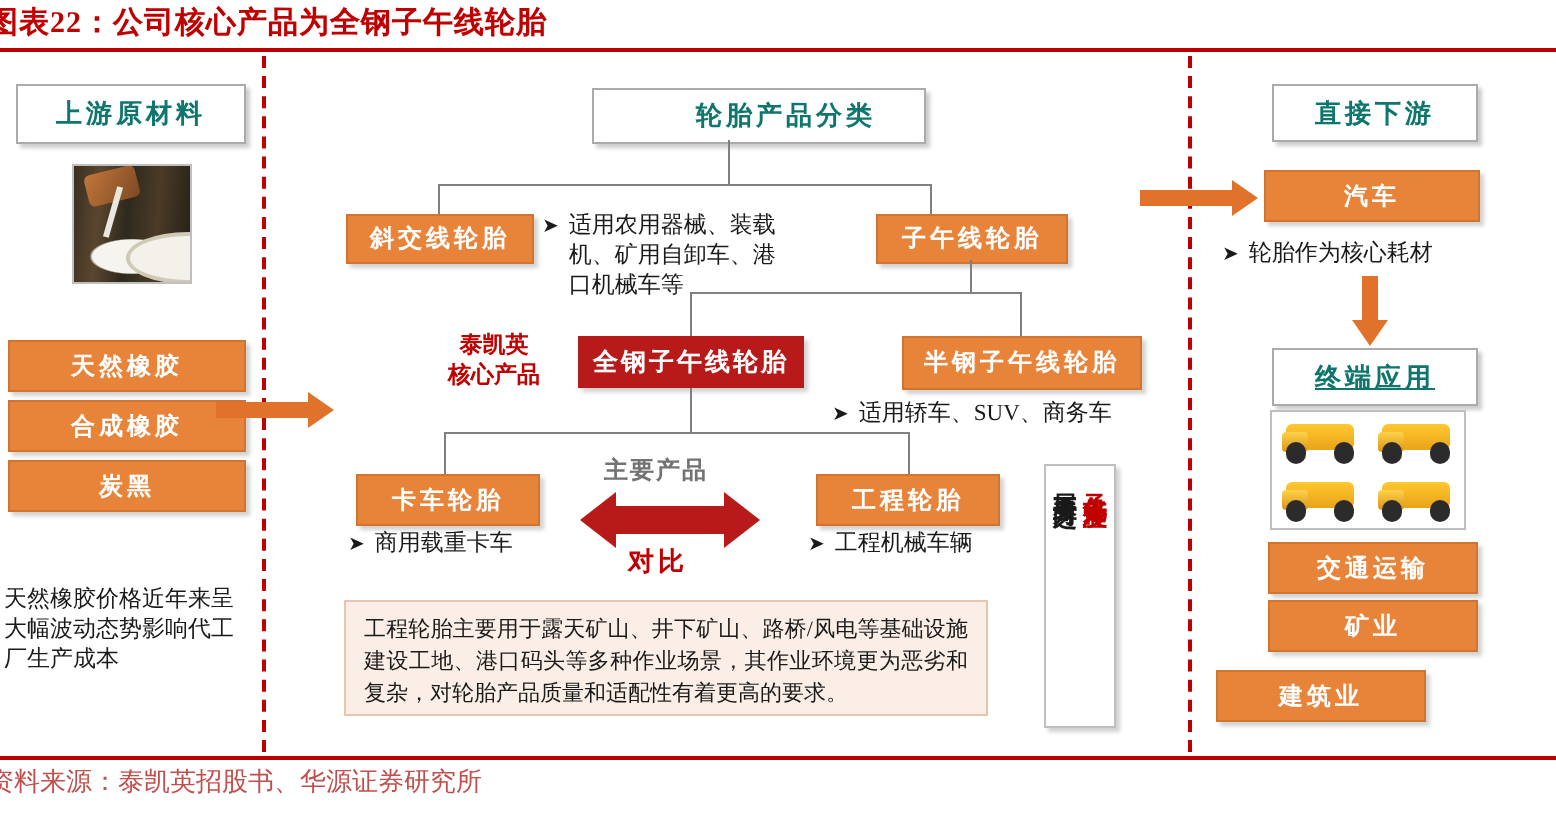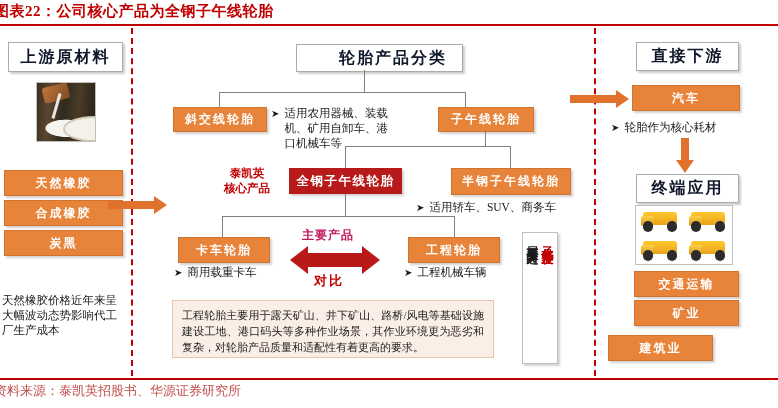--- a/index.html
+++ b/index.html
@@ -33,21 +33,21 @@
     border-left:2px dashed #C00000;
   }
   #dash-left{left:131px;}
   #dash-right{left:594px;}
 
   
   .hdr-box{
     position:absolute;background:#ffffff;border:1px solid #AEAAAA;
     box-shadow:2px 2px 2px rgba(0,0,0,.20);
     display:flex;align-items:center;justify-content:center;
-    color:#0f172a;font-weight:bold;font-size:16px;letter-spacing:2px;
+    color:#0f766e;font-weight:bold;font-size:13px;letter-spacing:2px;
   }
   .orange-box{
     position:absolute;background:#E8833A;border:1px solid #D0742F;
     display:flex;align-items:center;justify-content:center;
     color:#ffffff;font-weight:bold;font-size:12px;letter-spacing:2px;
   }
   .orange-box.shadow{box-shadow:2px 2px 2px rgba(0,0,0,.18);}
   .red-box{
     position:absolute;background:#B81A1A;
     display:flex;align-items:center;justify-content:center;
@@ -125,21 +125,21 @@
 
   
   .red-note{
     position:absolute;color:#C00000;font-weight:bold;font-size:11.5px;
     line-height:15px;text-align:center;
   }
   #compare-label{
     position:absolute;color:#C00000;font-weight:bold;font-size:13px;letter-spacing:2px;
   }
   #main-product-label{
-    position:absolute;color:#be185d;font-weight:bold;font-size:12px;letter-spacing:1px;
+    position:absolute;color:#737373;font-weight:bold;font-size:12px;letter-spacing:1px;
   }
 
   
   #note-panel{
     position:absolute;background:#FBEEE6;border:1px solid #E8C5AE;
     padding:6px 9px;box-sizing:border-box;
     font-size:11px;line-height:16px;color:#1a1a1a;text-align:justify;
   }
 
   
@@ -265,21 +265,21 @@
   <div class="bullet" style="left:611px;top:120px;width:160px;">
     <span class="mark">➤</span>
     <span>轮胎作为核心耗材</span>
   </div>
 
   <div class="arrow-down" style="left:676px;top:138px;">
     <div class="shaft" style="height:22px;"></div>
       <div class="head"></div>
   </div>
 
-  <div class="hdr-box" style="left:636px;top:174px;width:101px;height:27px;">终端应用</div>
+  <div class="hdr-box" style="left:636px;top:174px;width:101px;height:27px;text-decoration:underline;">终端应用</div>
 
   <div class="photo trucks" style="left:635px;top:205px;width:96px;height:58px;">
     <div class="truck">
         <div class="body"></div>
         <div class="cab"></div>
         <div class="w1"></div>
         <div class="w2"></div>
       </div>
     <div class="truck">
         <div class="body"></div>

